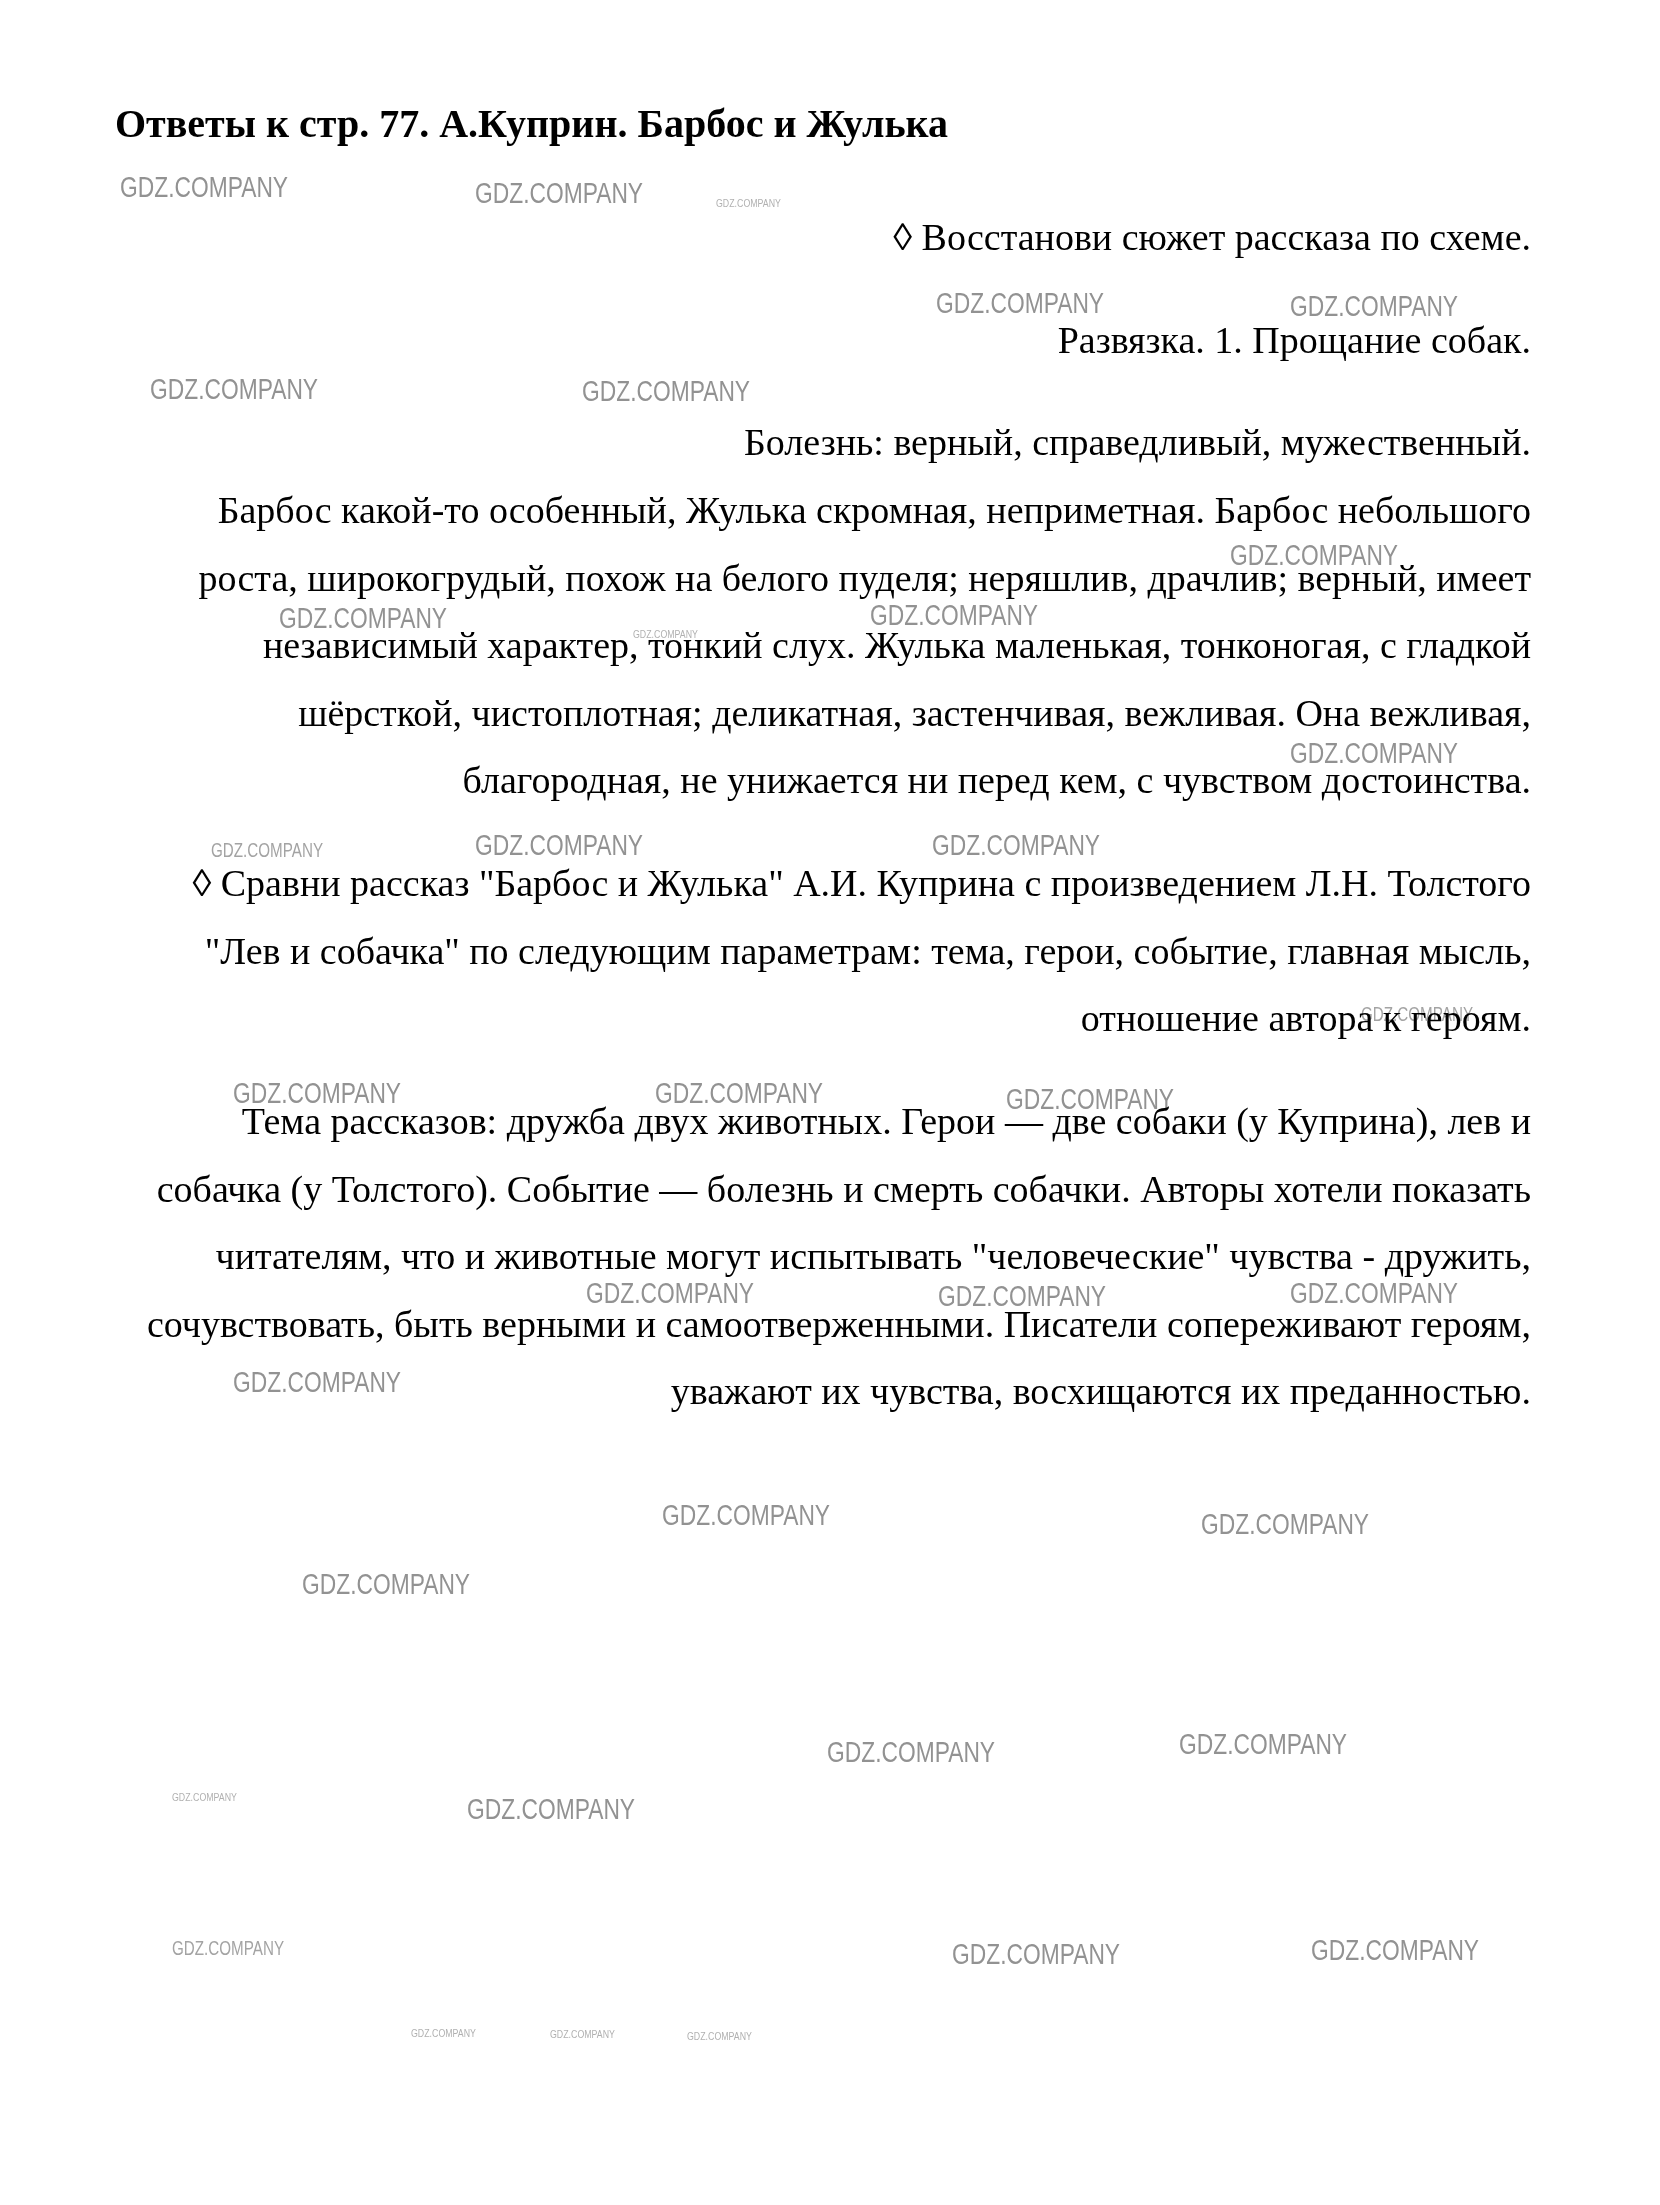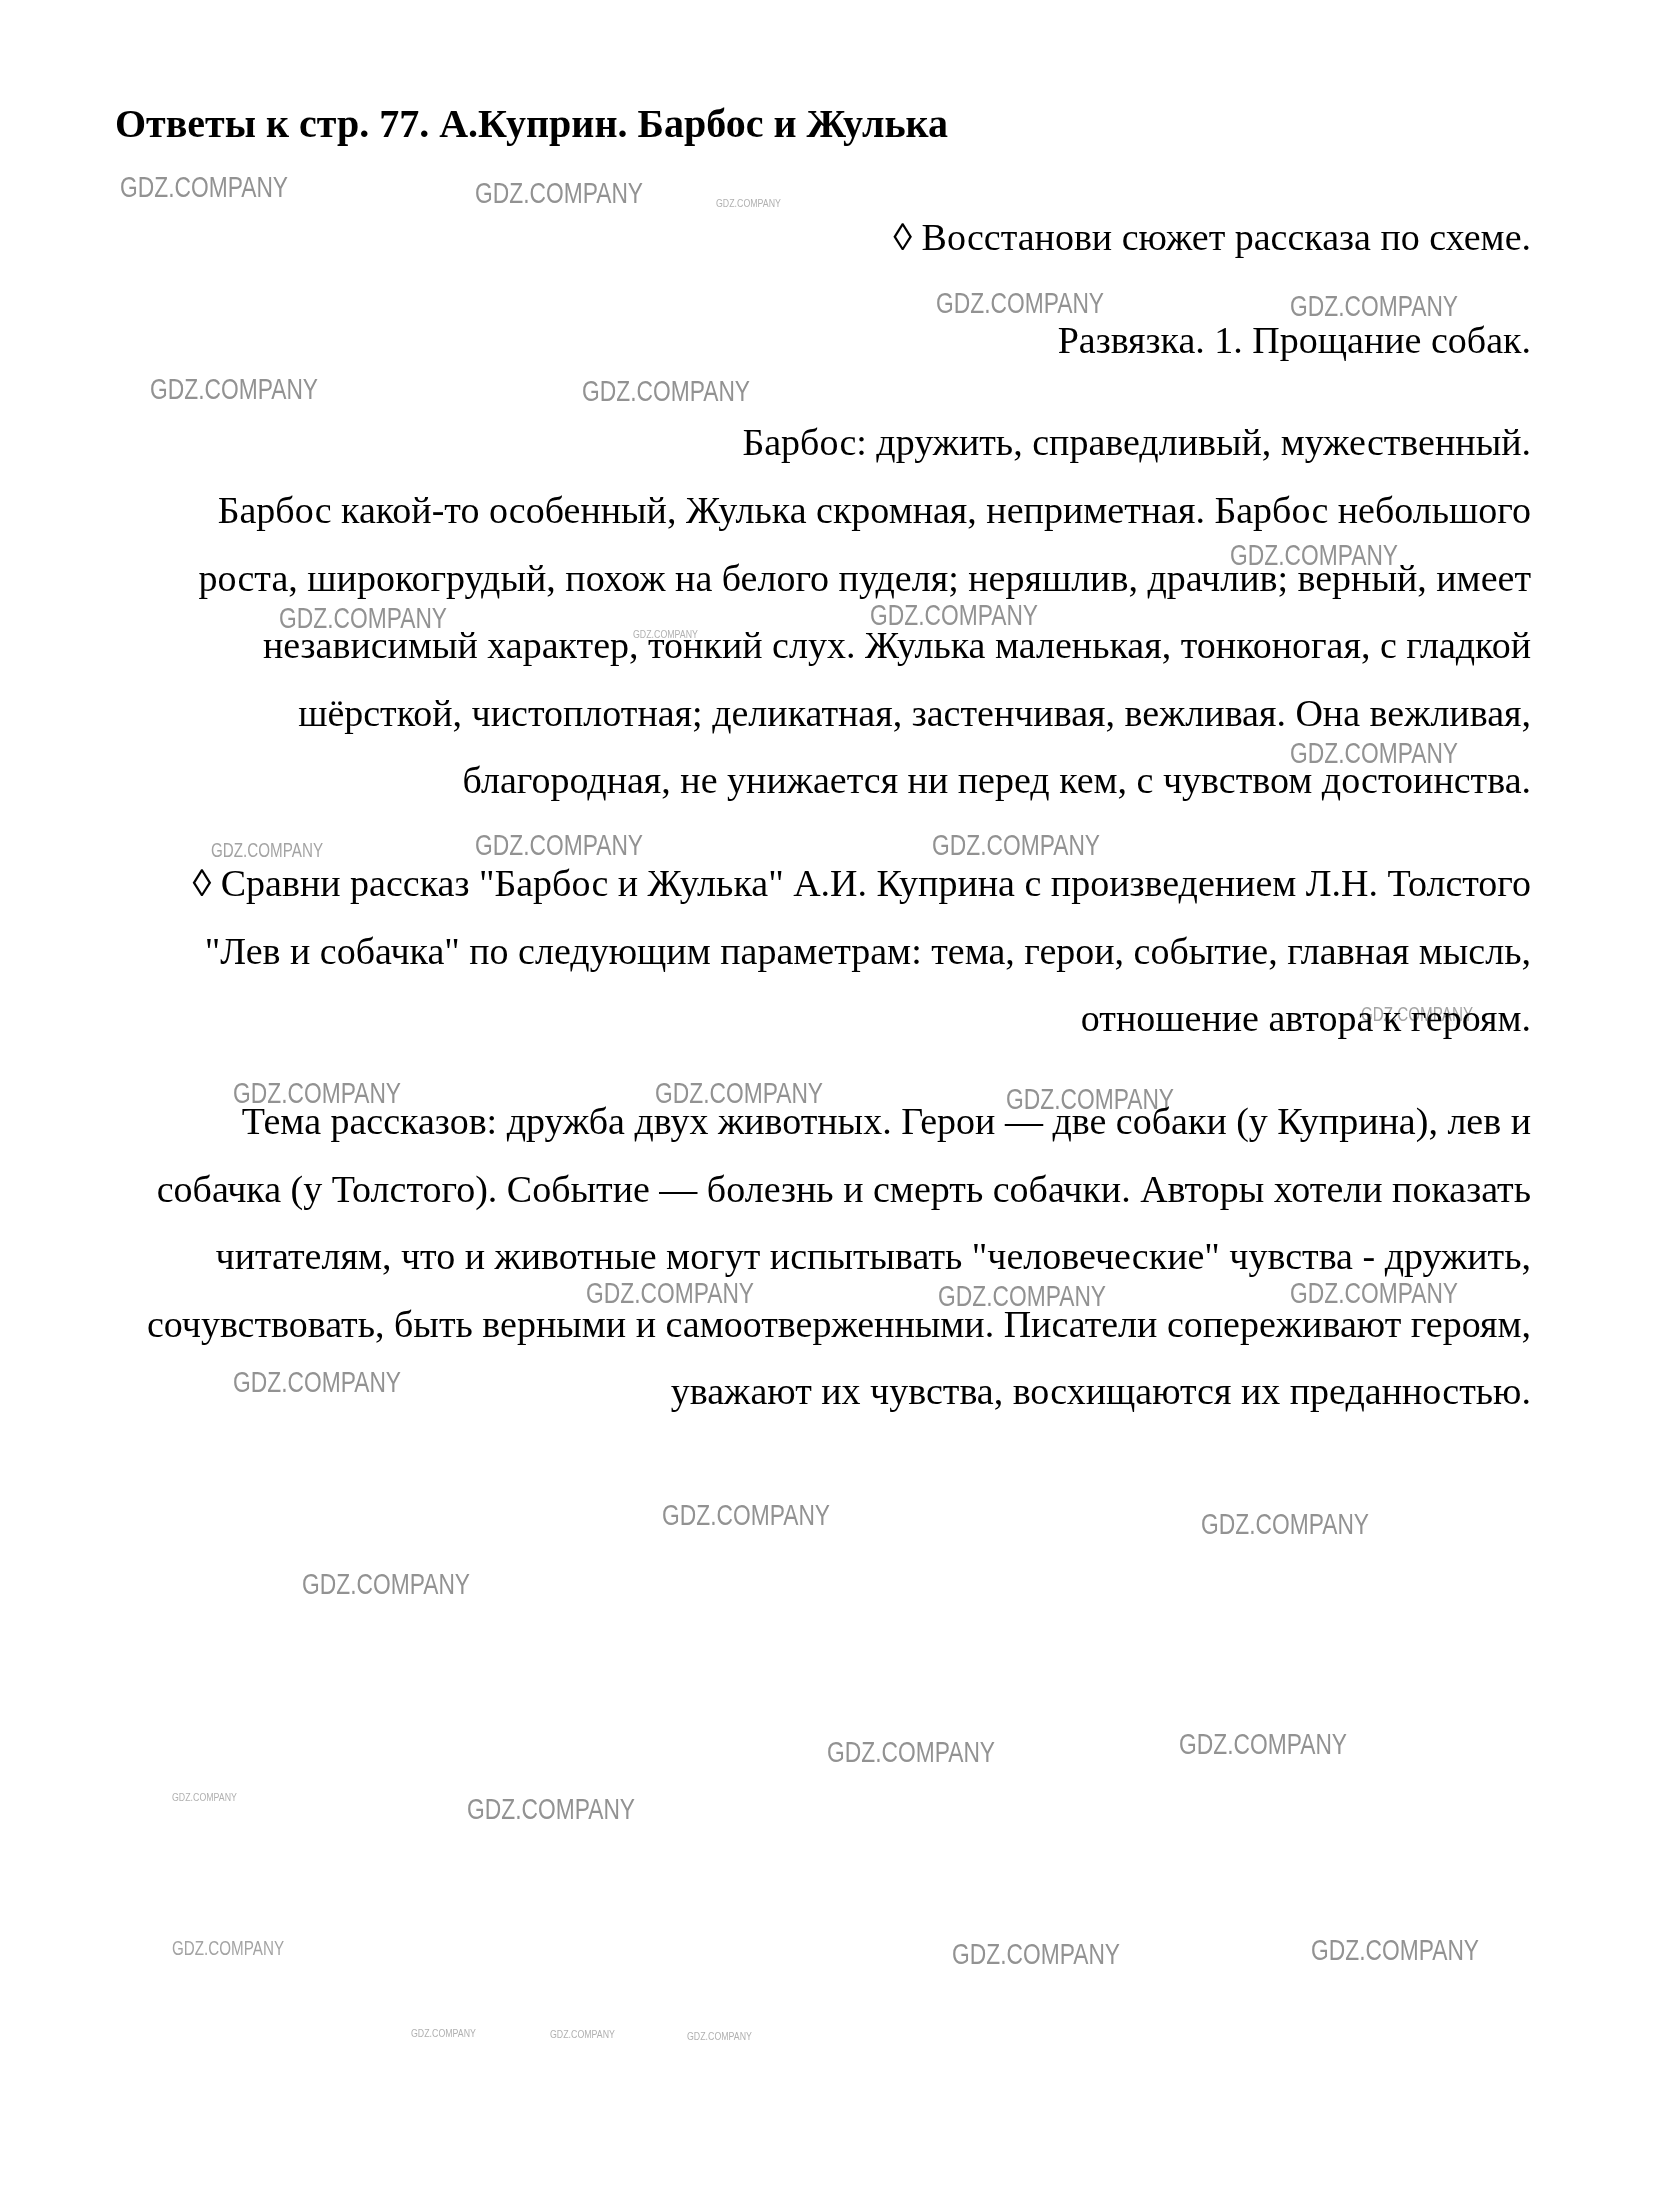--- a/index.html
+++ b/index.html
@@ -108,21 +108,21 @@
   </div>
 
   <div class="content">
     <h1>Ответы к стр. 77. А.Куприн. Барбос и Жулька</h1>
 
     <p class="q">◊ Восстанови сюжет рассказа по схеме.</p>
 
     <p>Развязка. 1. Прощание собак.</p>
 
 
-    <p class="tight">Барбос: дружить, справедливый, мужественный.</p>
+    <p class="tight">Болезнь: верный, справедливый, мужественный.</p>
 
     <p class="italic">Барбос какой-то особенный, Жулька скромная, неприметная. Барбос небольшого роста, широкогрудый, похож на белого пуделя; неряшлив, драчлив; верный, имеет независимый характер, тонкий слух. Жулька маленькая, тонконогая, с гладкой шёрсткой, чистоплотная; деликатная, застенчивая, вежливая. Она вежливая, благородная, не унижается ни перед кем, с чувством достоинства.</p>
 
     <p>◊ Сравни рассказ "Барбос и Жулька" А.И. Куприна с произведением Л.Н. Толстого "Лев и собачка" по следующим параметрам: тема, герои, событие, главная мысль, отношение автора к героям.</p>
 
     <p>Тема рассказов: дружба двух животных. Герои — две собаки (у Куприна), лев и собачка (у Толстого). Событие — болезнь и смерть собачки. Авторы хотели показать читателям, что и животные могут испытывать "человеческие" чувства - дружить, сочувствовать, быть верными и самоотверженными. Писатели сопереживают героям, уважают их чувства, восхищаются их преданностью.</p>
   </div>
 
 </div>
 

